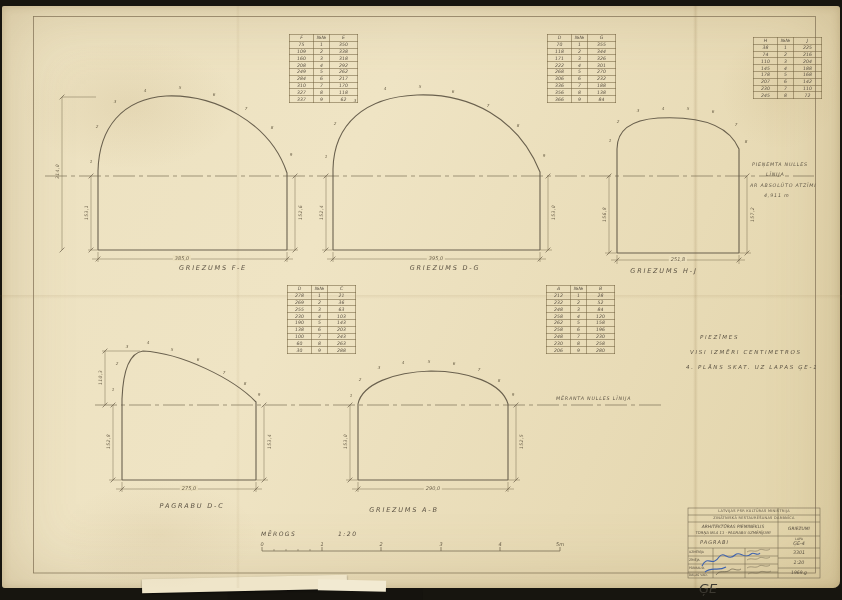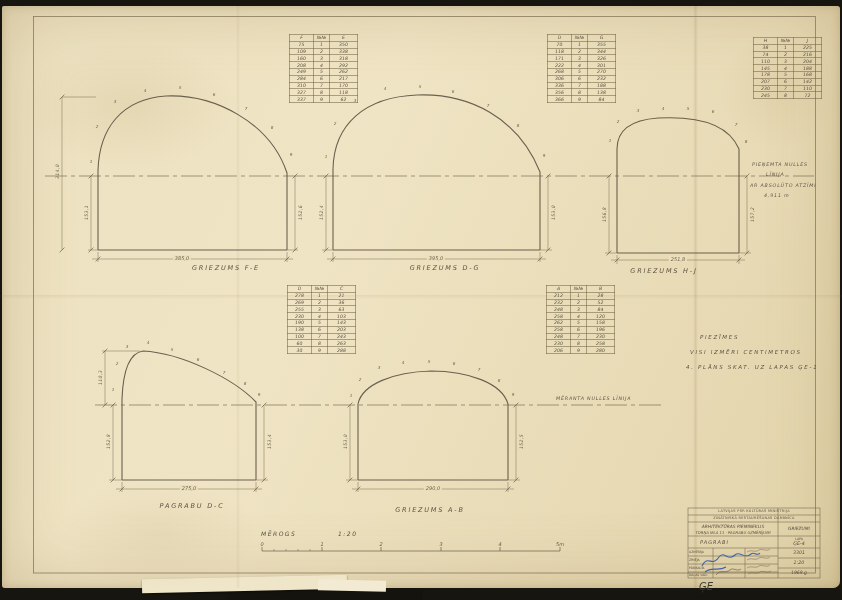--- a/index.html
+++ b/index.html
@@ -443,25 +443,25 @@
           <td>258</td>
         </tr>
         <tr>
           <td>206</td>
           <td>9</td>
           <td>280</td>
         </tr>
       </tbody>
     </table>
 
-  <div class="txt sec" style="left:202px;top:264px;padding-left:48px;">GRIEZUMS F-E</div>
+  <div class="txt sec" style="left:189px;top:264px;padding-left:48px;">GRIEZUMS F-E</div>
   <div class="txt sec" style="left:445px;top:264px;">GRIEZUMS D-G</div>
   <div class="txt sec" style="left:664px;top:267px;">GRIEZUMS H-J</div>
   <div class="txt sec" style="left:192px;top:502px;">PAGRABU D-C</div>
-  <div class="txt sec" style="left:430px;top:506px;">GRIEZUMS A-B</div>
+  <div class="txt sec" style="left:404px;top:506px;">GRIEZUMS A-B</div>
 
   <div class="txt wdim" style="left:182px;top:255px;">385,0</div>
   <div class="txt wdim" style="left:436px;top:255px;">395,0</div>
   <div class="txt wdim" style="left:678px;top:256px;">251,8</div>
   <div class="txt wdim" style="left:189px;top:485px;">275,0</div>
   <div class="txt wdim" style="left:433px;top:485px;">290,0</div>
 
   <div class="txt vdim" style="left:42px;top:169px;">314,0</div>
   <div class="txt vdim" style="left:71px;top:210px;">153,1</div>
   <div class="txt vdim" style="left:285px;top:210px;">152,6</div>
@@ -497,14 +497,14 @@
   <div class="tb" style="left:779px;top:537px;width:40px;text-align:center;font-size:3.2px;">LAPA</div>
   <div class="tb" style="left:779px;top:541px;width:40px;text-align:center;font-size:4.8px;font-style:italic;">ĢE-4</div>
   <div class="tb" style="left:779px;top:550px;width:40px;text-align:center;font-size:4.8px;font-style:italic;">3301</div>
   <div class="tb" style="left:779px;top:560px;width:40px;text-align:center;font-size:4.8px;font-style:italic;">1:20</div>
   <div class="tb" style="left:779px;top:570px;width:40px;text-align:center;font-size:4.6px;font-style:italic;">1969.g</div>
   <div class="tb" style="left:689px;top:550px;width:23px;font-size:3.1px;">UZMĒRĪJA</div>
   <div class="tb" style="left:689px;top:558px;width:23px;font-size:3.1px;">ZĪMĒJA</div>
   <div class="tb" style="left:689px;top:566px;width:23px;font-size:3.1px;">PĀRBAUD.</div>
   <div class="tb" style="left:689px;top:573px;width:23px;font-size:3.1px;">DAĻAS VAD.</div>
 
-  <div class="txt" style="left:699px;top:581px;font-size:10px;font-style:italic;color:#3d3a32;">ĢE</div>
+  <div class="txt" style="left:699px;top:581px;font-size:13px;font-style:italic;color:#3d3a32;">ĢE</div>
 </div>
 
 </body></html>

